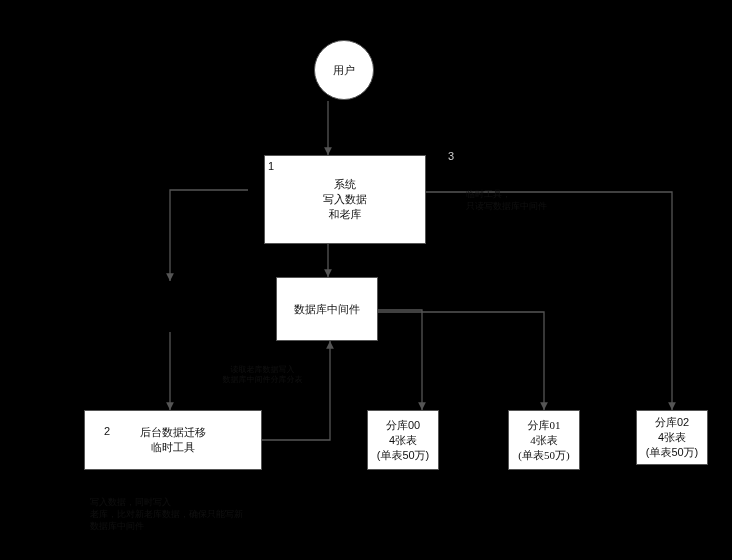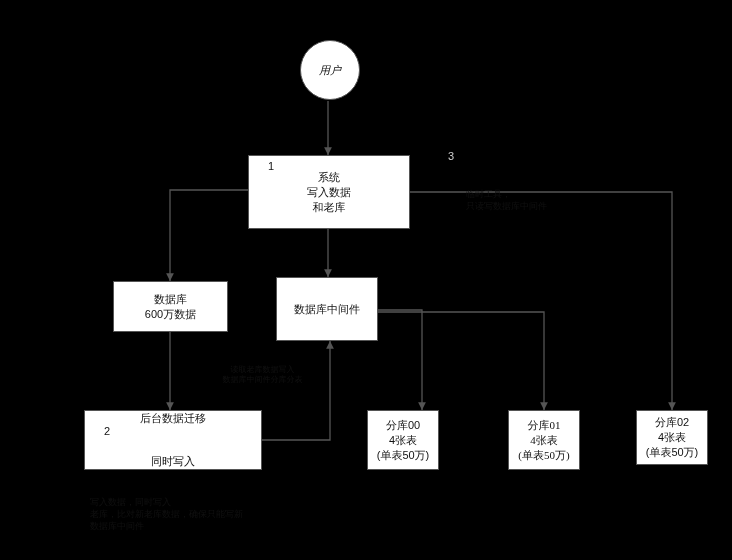--- a/index.html
+++ b/index.html
@@ -89,42 +89,38 @@
       <path d="M378,310 L422,310 L422,410"></path>
 
       <path d="M378,312 L544,312 L544,410"></path>
 
       <path d="M410,192 L672,192 L672,410"></path>
 
       <path d="M262,440 L330,440 L330,341"></path>
     </g>
   </svg>
 
-  <div class="node circle" style="left:300px; top:40px; width:60px; height:60px;font-style:italic;">
+  <div class="node circle" style="left:314px; top:40px; width:60px; height:60px;">
     <span class="line">用户</span>
   </div>
 
-  <div class="node" style="left:248px; top:155px; width:162px; height:74px;">
+  <div class="node" style="left:264px; top:155px; width:162px; height:89px;">
     <span class="line">系统</span>
     <span class="line">写入数据</span>
     <span class="line">和老库</span>
   </div>
 
-  <div class="node" style="left:113px; top:281px; width:115px; height:51px;">
-    <span class="line">数据库</span>
-    <span class="line">600万数据</span>
-  </div>
 
   <div class="node" style="left:276px; top:277px; width:102px; height:64px;">
     <span class="line">数据库中间件</span>
   </div>
 
-  <div class="node" style="left:84px; top:410px; width:178px; height:60px;justify-content:space-between;">
+  <div class="node" style="left:84px; top:410px; width:178px; height:60px;">
     <span class="line">后台数据迁移</span>
-    <span class="line">同时写入</span>
+    <span class="line">临时工具</span>
   </div>
 
   <div class="node" style="left:367px; top:410px; width:72px; height:60px;">
     <span class="line">分库00</span>
     <span class="line">4张表</span>
     <span class="line">(单表50万)</span>
   </div>
 
   <div class="node" style="left:508px; top:410px; width:72px; height:60px;font-family:Liberation Serif, serif;">
     <span class="line">分库01</span>

